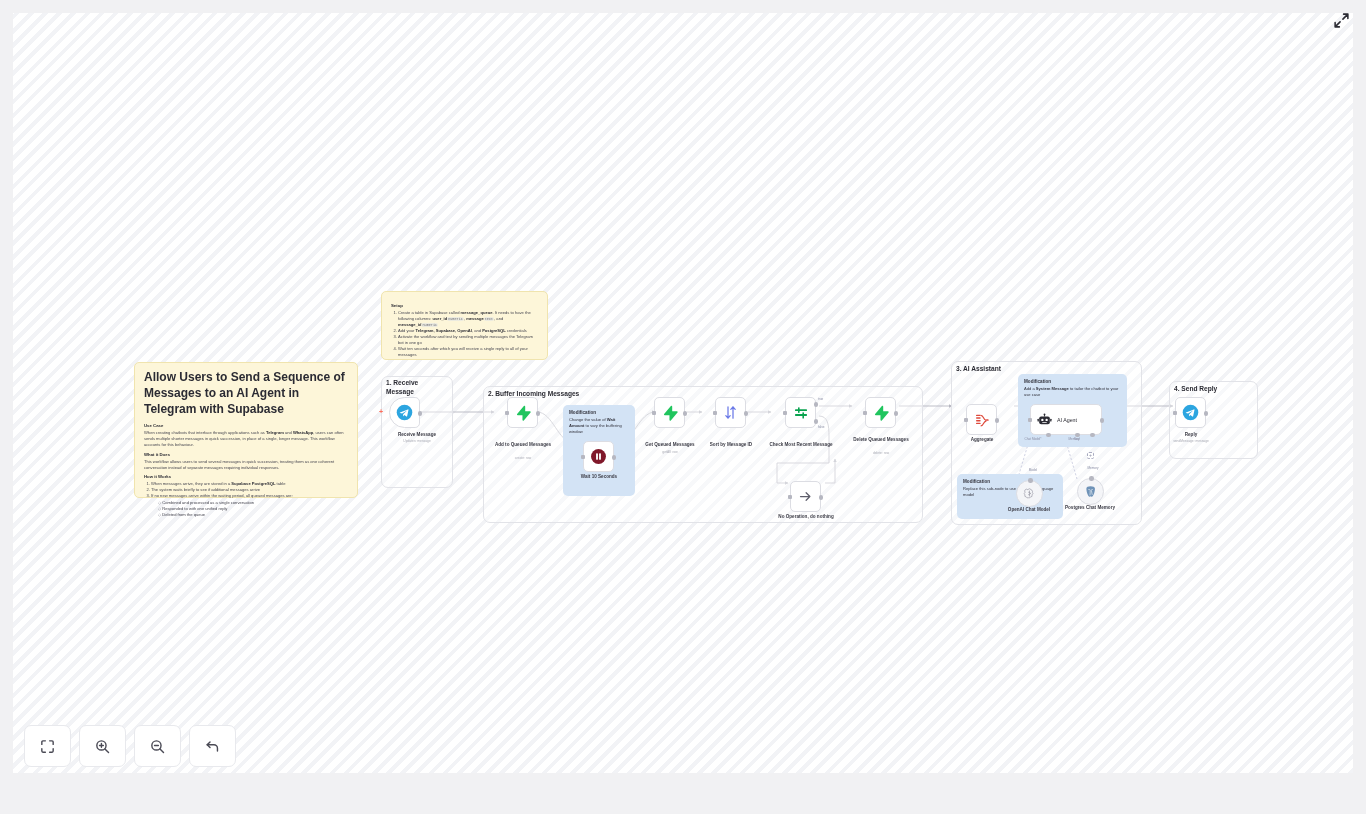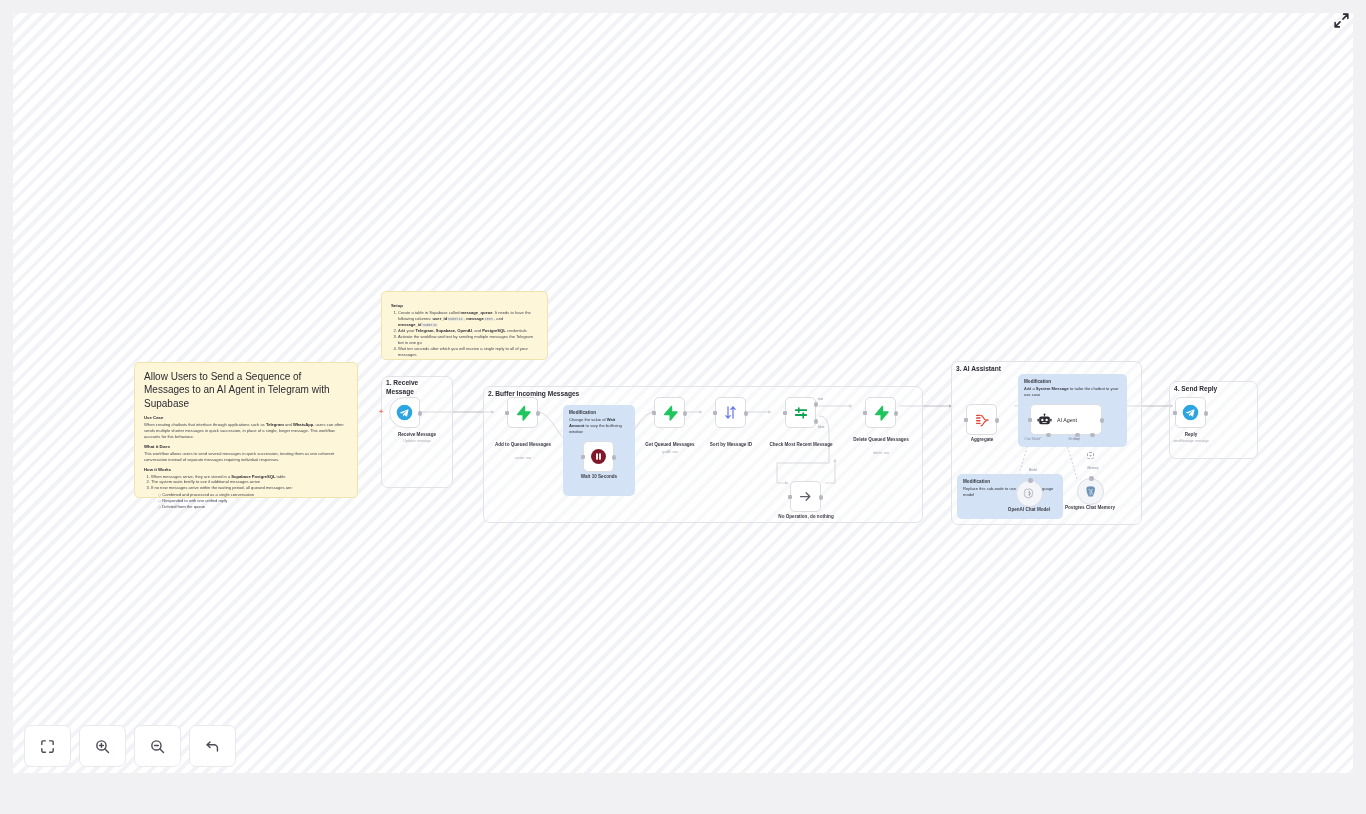--- a/index.html
+++ b/index.html
@@ -47,21 +47,21 @@
   
   .sticky {
     position: absolute;
     background: #fdf6d9;
     border: 1px solid #f0e4ae;
     border-radius: 5px;
     padding: 7px 9px;
     color: #3a3a44;
   }
   .sticky h2 {
-    font-size: 10px; font-weight: normal; line-height: 1.33;
+    font-size: 12px; font-weight: bold; line-height: 1.33;
     margin-bottom: 5px; color: #2b2b33;
   }
   .sticky h3 {
     font-size: 4.3px; font-weight: bold; margin: 4px 0 2px;
     color: #2b2b33;
   }
   .sticky p, .sticky li {
     font-size: 4.1px; line-height: 1.45; color: #44444e;
   }
   .sticky ol { margin: 0 0 0 7px; }

